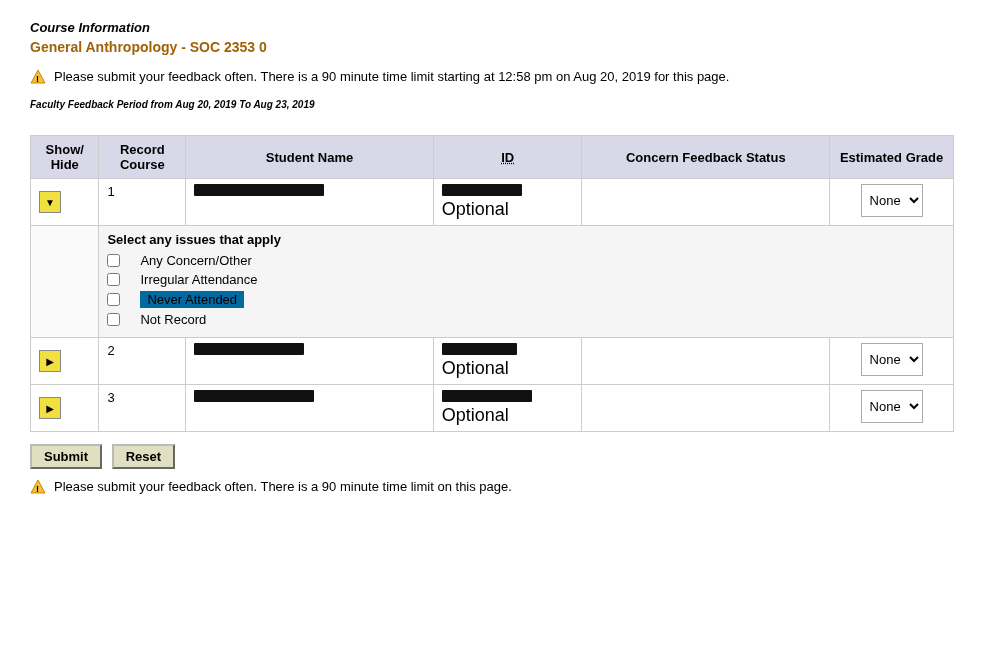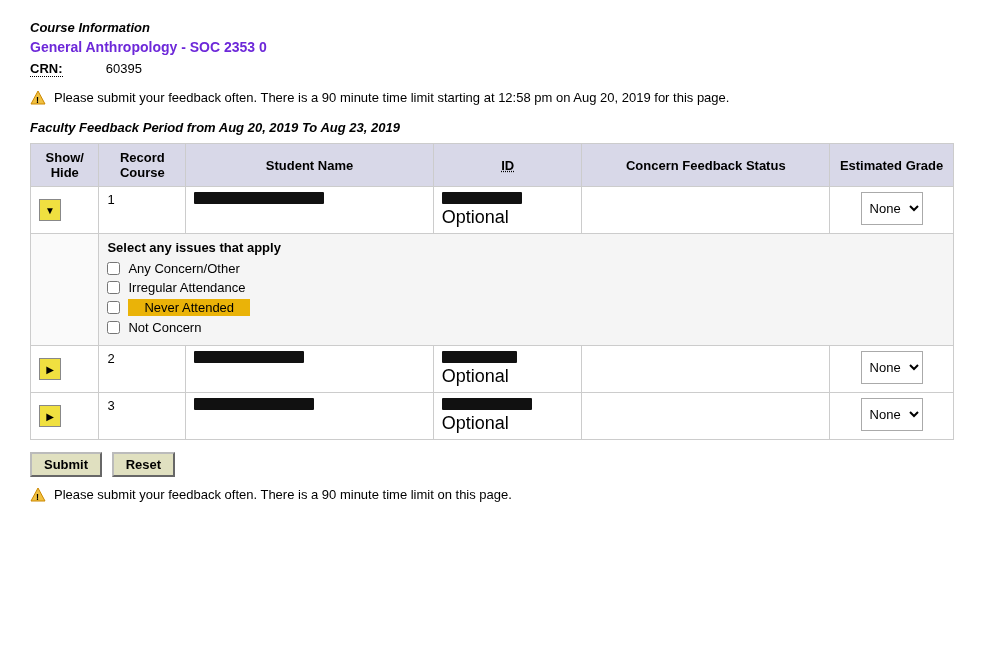--- a/index.html
+++ b/index.html
@@ -10,21 +10,21 @@
       color: #000;
       padding: 20px 30px;
     }
     .course-info-title {
       font-style: italic;
       font-weight: bold;
       font-size: 13px;
       margin-bottom: 4px;
     }
     .course-name {
-      color: #6d28d9;
+      color: #a16207;
       font-weight: bold;
       font-size: 14px;
       margin-bottom: 6px;
     }
     .course-detail {
       display: flex;
       gap: 40px;
       margin-bottom: 2px;
     }
     .course-detail .label {
@@ -37,22 +37,22 @@
     .warning-box {
       display: flex;
       align-items: flex-start;
       gap: 8px;
       margin: 14px 0;
       font-size: 13px;
     }
     .feedback-period {
       font-style: italic;
       font-weight: bold;
-      margin-bottom: 8px;
-      font-size: 13px;
+      margin-bottom: 25px;
+      font-size: 10px;
     }
     table {
       border-collapse: collapse;
       width: 100%;
       margin-bottom: 10px;
     }
     thead tr {
       background: #d8d8e8;
     }
     thead th {
@@ -103,30 +103,30 @@
       padding: 6px 8px;
     }
     .issues-title {
       font-weight: bold;
       margin-bottom: 6px;
       font-size: 13px;
     }
     .issue-item {
       display: flex;
       align-items: center;
-      gap: 8px;
+      gap: 20px;
       margin-bottom: 4px;
       font-size: 13px;
     }
     .issue-item input[type=checkbox] {
       margin: 0;
     }
     .issue-highlighted {
-      background: #eab308;
-      padding: 1px 16px;
+      background: #0369a1;
+      padding: 1px 7px;
     }
     .issues-cell {
       padding: 0 !important;
     }
     .expanded-row td {
       background: #fafafa;
     }
     .btn-submit {
       background: #e0e0c0;
       border: 2px outset #bbb;
@@ -168,27 +168,20 @@
       width: 16px;
       height: 16px;
     }
   </style>
 </head>
 <body>
 
 <div>
   <div class="course-info-title">Course Information</div>
   <div class="course-name">General Anthropology - SOC 2353 0</div>
-  <div class="course-detail">
-    <div>
-      <span class="label"><span>CRN:</span></span>
-      &nbsp;&nbsp;&nbsp;&nbsp;&nbsp;&nbsp;&nbsp;&nbsp;&nbsp;&nbsp;
-      <span>60395</span>
-    </div>
-  </div>
 </div>
 
 <div class="warning-box">
   <span class="warn-tri">
     <svg width="16" height="16" viewBox="0 0 16 16">
       <polygon points="8,1 15,14 1,14" fill="#f0c040" stroke="#cc8800" stroke-width="1"></polygon>
       <text x="7.5" y="13" font-size="9" font-weight="bold" fill="#000" text-anchor="middle">!</text>
     </svg>
   </span>
   <span>Please submit your feedback often. There is a 90 minute time limit starting at 12:58 pm on Aug 20, 2019 for this page.</span>
@@ -230,21 +223,21 @@
             <div class="issue-item">
               <input type="checkbox" style="">
               <span>Irregular Attendance</span>
             </div>
             <div class="issue-item">
               <input type="checkbox" style="">
               <span class="issue-highlighted">Never Attended</span>
             </div>
             <div class="issue-item">
               <input type="checkbox" style="">
-              <span>Not Concern</span>
+              <span>Not Record</span>
             </div>
           </div>
         </td>
       </tr>
       <tr>
         <td class="col-show" style="text-align: center; vertical-align: middle;">
           <div class="toggle-btn collapsed">▶</div>
         </td>
         <td class="col-record record-num">2</td>
         <td class="col-name"><span class="redacted-bar" style="width: 110px;"></span></td>

